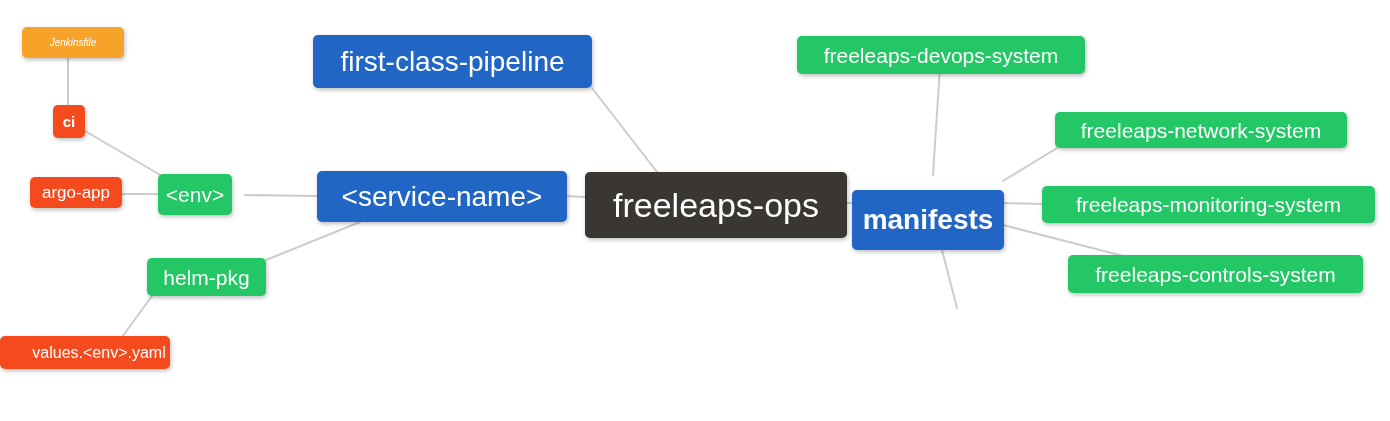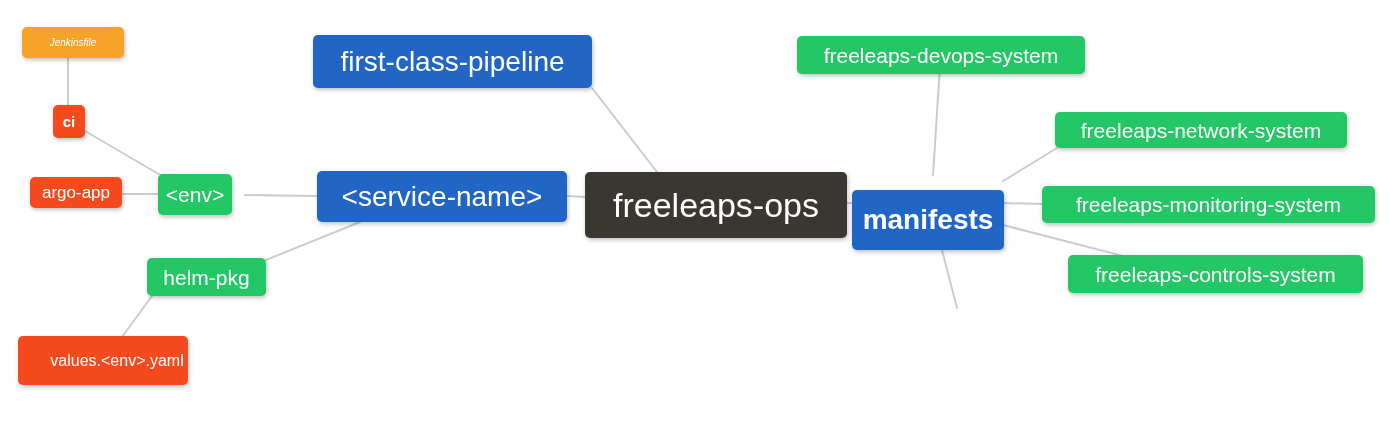--- a/index.html
+++ b/index.html
@@ -54,21 +54,21 @@
   <div class="node orange" style="left:22px;  top:27px;  width:102px;  height:31px; font-size:10px;font-style:italic;">Jenkinsfile</div>
 
   <div class="node red" style="left:53px;  top:105px; width:32px;  height:33px; font-size:15px;font-weight:bold;">ci</div>
 
   <div class="node red" style="left:30px;  top:177px; width:92px;  height:31px; font-size:17px;">argo-app</div>
 
   <div class="node green" style="left:158px; top:174px; width:74px;  height:41px; font-size:21px;">&lt;env&gt;</div>
 
   <div class="node green" style="left:147px; top:258px; width:119px; height:38px; font-size:21px;">helm-pkg</div>
 
-  <div class="node red" style="left:18px;   top:336px; width:170px; height:49px; font-size:16px;padding-left:28px;">values.&lt;env&gt;.yaml</div>
+  <div class="node red" style="left:0;   top:336px; width:170px; height:33px; font-size:16px;padding-left:28px;">values.&lt;env&gt;.yaml</div>
 
   <div class="node blue" style="left:313px; top:35px;  width:279px; height:53px; font-size:28px;">first-class-pipeline</div>
 
   <div class="node blue" style="left:317px; top:171px; width:250px; height:51px; font-size:28px;">&lt;service-name&gt;</div>
 
   <div class="node dark" style="left:585px; top:172px; width:262px; height:66px; font-size:34px;">freeleaps-ops</div>
 
   <div class="node blue" style="left:852px; top:190px; width:152px; height:60px; font-size:28px;font-weight:bold;">manifests</div>
 
   <div class="node green" style="left:797px; top:36px;  width:288px; height:38px; font-size:21px;">freeleaps-devops-system</div>

